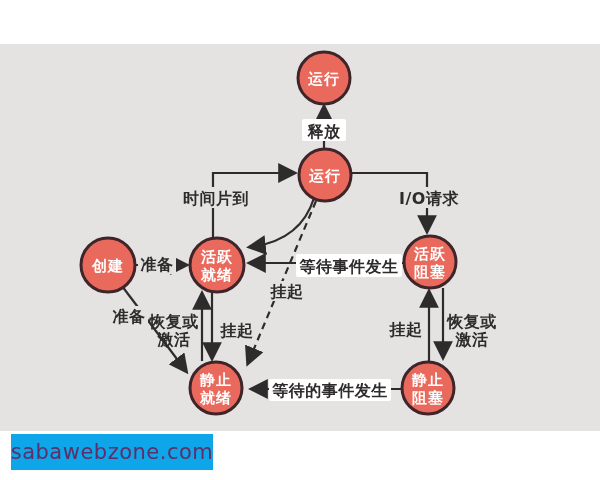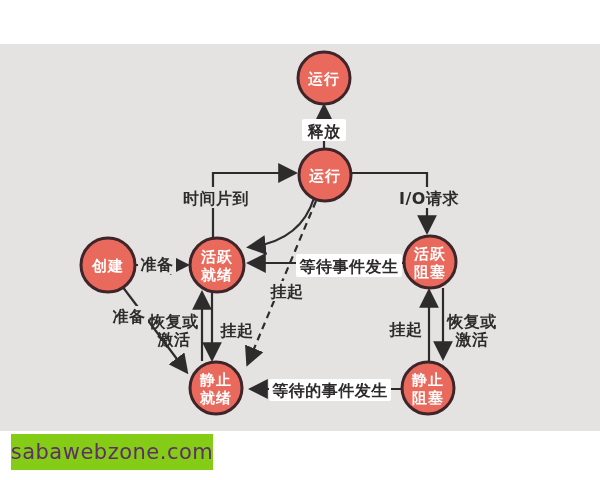--- a/index.html
+++ b/index.html
@@ -14,21 +14,21 @@
   .edge.dashed{stroke-dasharray:7 5;}
   .node{fill:#e96a5c;stroke:#3f2529;stroke-width:3;}
   .node-label{fill:#ffffff;font-size:15px;font-weight:bold;letter-spacing:1px;
     text-anchor:middle;dominant-baseline:central;}
   .edge-label{fill:#2e2b2c;font-size:16px;font-weight:bold;letter-spacing:0.5px;
     text-anchor:middle;dominant-baseline:central;}
   .lbl-bg-white{fill:#ffffff;}
   .lbl-bg-gray{fill:#e4e3e2;}
   .footer-bar{
     position:absolute;left:11px;top:434px;width:202px;height:36px;
-    background:#84cc16;display:flex;align-items:center;justify-content:center;
+    background:#0ea5e9;display:flex;align-items:center;justify-content:center;
   }
   .footer-text{color:#5e2f68;font-size:21px;letter-spacing:0.5px;}
 </style>
 </head>
 <body>
 
 <svg width="600" height="480" viewBox="0 0 600 480">
   <defs>
     <marker id="arr" viewBox="0 0 10 10" refX="8" refY="5" markerWidth="9" markerHeight="9" orient="auto-start-reverse">
       <path d="M0,0 L10,5 L0,10 z" fill="#2e2b2c"></path>

